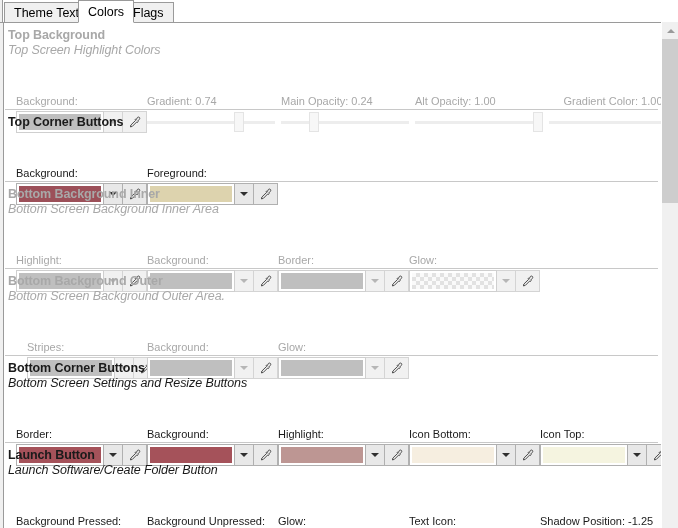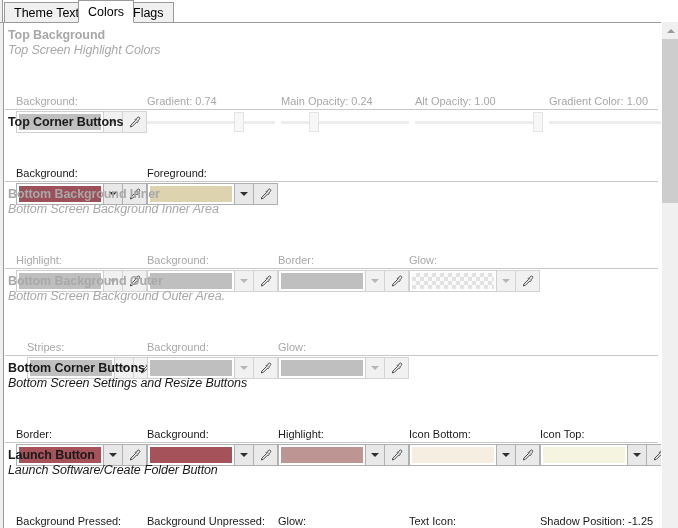--- a/index.html
+++ b/index.html
@@ -219,21 +219,21 @@
               <div class="thumb" style="left: 28px;"></div>
             </div>
           </div>
           <div class="field" style="left: 410px;">
             <span class="field-label">Alt Opacity: 1.00</span>
             <div class="slider">
               <div class="track"></div>
               <div class="thumb" style="left: 118px;"></div>
             </div>
           </div>
-          <div class="field" style="left: 544px;">
+          <div class="field" style="left: 544px; text-align: center;">
             <span class="field-label">Gradient Color: 1.00</span>
             <div class="slider">
               <div class="track"></div>
               <div class="thumb" style="left: 118px;"></div>
             </div>
           </div>
         </div>
       </div>
       <div class="section">
         <div class="sec-title">Top Corner Buttons</div>

